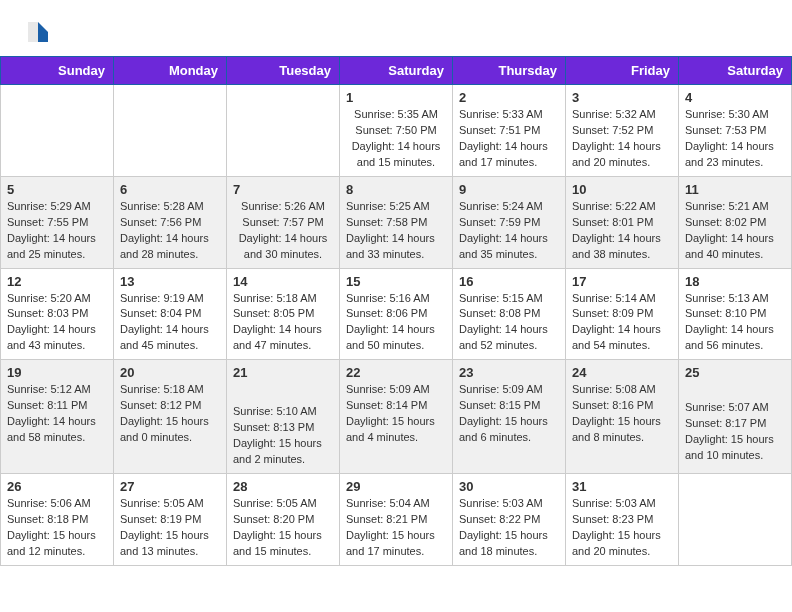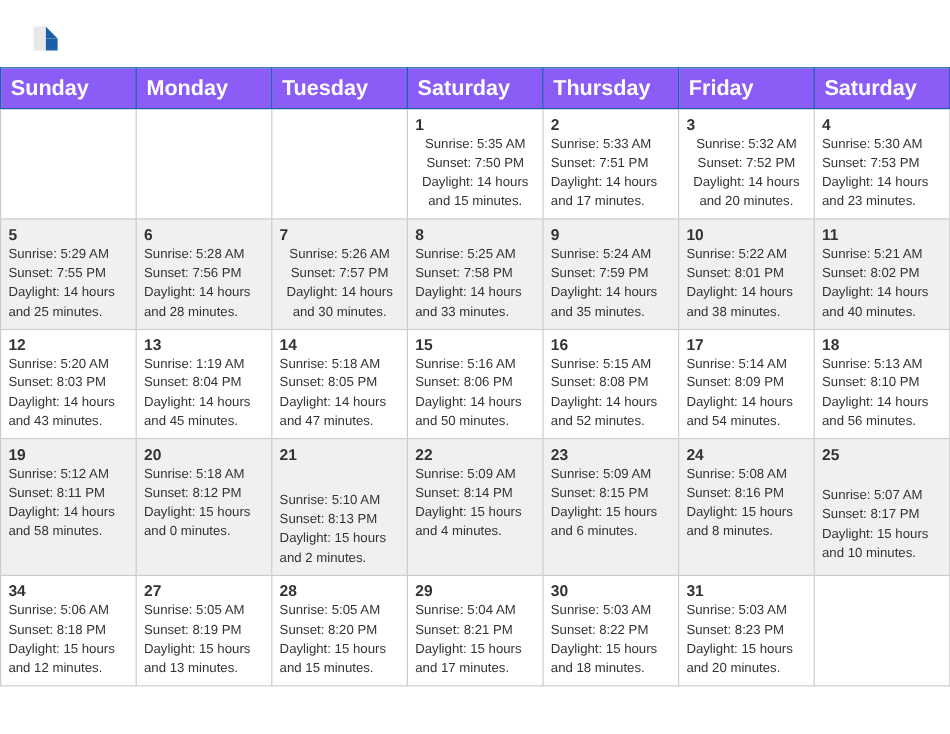--- a/index.html
+++ b/index.html
@@ -51,26 +51,26 @@
     .location {
       font-size: 16px;
       color: #555;
     }
     .calendar {
       width: 100%;
       border-collapse: collapse;
       margin: 0 0 0 0;
     }
     .calendar th {
-      background: #8b5cf6;
+      background: #6d28d9;
       color: #fff;
-      font-size: 18px;
+      font-size: 13px;
       font-weight: bold;
       padding: 6px 8px;
-      text-align: left;
+      text-align: right;
       border: 1px solid #1a5fa8;
     }
     .calendar td {
       vertical-align: top;
       border: 1px solid #ccc;
       padding: 5px 6px;
       width: 113px;
       min-height: 80px;
       background: #fff;
       font-size: 11px;
@@ -146,21 +146,21 @@
         </td>
         <td>
           <span class="day-num">2</span>
           <div class="day-info" style="white-space: pre-line;">Sunrise: 5:33 AM
 Sunset: 7:51 PM
 Daylight: 14 hours
 and 17 minutes.</div>
         </td>
         <td>
           <span class="day-num">3</span>
-          <div class="day-info" style="white-space: pre-line; text-align: center;">Sunrise: 5:32 AM
+          <div class="day-info" style="white-space: pre-line;">Sunrise: 5:32 AM
 Sunset: 7:52 PM
 Daylight: 14 hours
 and 20 minutes.</div>
         </td>
         <td>
           <span class="day-num">4</span>
           <div class="day-info" style="white-space: pre-line;">Sunrise: 5:30 AM
 Sunset: 7:53 PM
 Daylight: 14 hours
 and 23 minutes.</div>
@@ -220,21 +220,21 @@
       <tr>
         <td>
           <span class="day-num">12</span>
           <div class="day-info" style="white-space: pre-line;">Sunrise: 5:20 AM
 Sunset: 8:03 PM
 Daylight: 14 hours
 and 43 minutes.</div>
         </td>
         <td>
           <span class="day-num">13</span>
-          <div class="day-info" style="white-space: pre-line;">Sunrise: 1:19 AM
+          <div class="day-info" style="white-space: pre-line;">Sunrise: 9:19 AM
 Sunset: 8:04 PM
 Daylight: 14 hours
 and 45 minutes.</div>
         </td>
         <td>
           <span class="day-num">14</span>
           <div class="day-info" style="white-space: pre-line;">Sunrise: 5:18 AM
 Sunset: 8:05 PM
 Daylight: 14 hours
 and 47 minutes.</div>
@@ -314,21 +314,21 @@
         <td>
           <span class="day-num">25</span>
           <div class="day-info" style="white-space: pre-line; margin-top: 20px;">Sunrise: 5:07 AM
 Sunset: 8:17 PM
 Daylight: 15 hours
 and 10 minutes.</div>
         </td>
       </tr>
       <tr>
         <td>
-          <span class="day-num">34</span>
+          <span class="day-num">26</span>
           <div class="day-info" style="white-space: pre-line;">Sunrise: 5:06 AM
 Sunset: 8:18 PM
 Daylight: 15 hours
 and 12 minutes.</div>
         </td>
         <td>
           <span class="day-num">27</span>
           <div class="day-info" style="white-space: pre-line;">Sunrise: 5:05 AM
 Sunset: 8:19 PM
 Daylight: 15 hours

